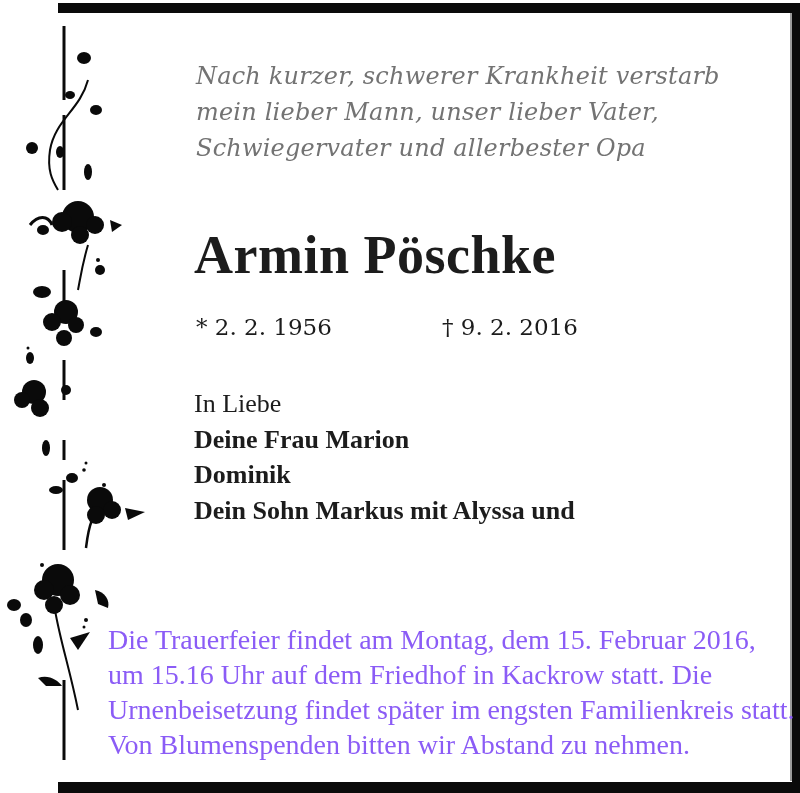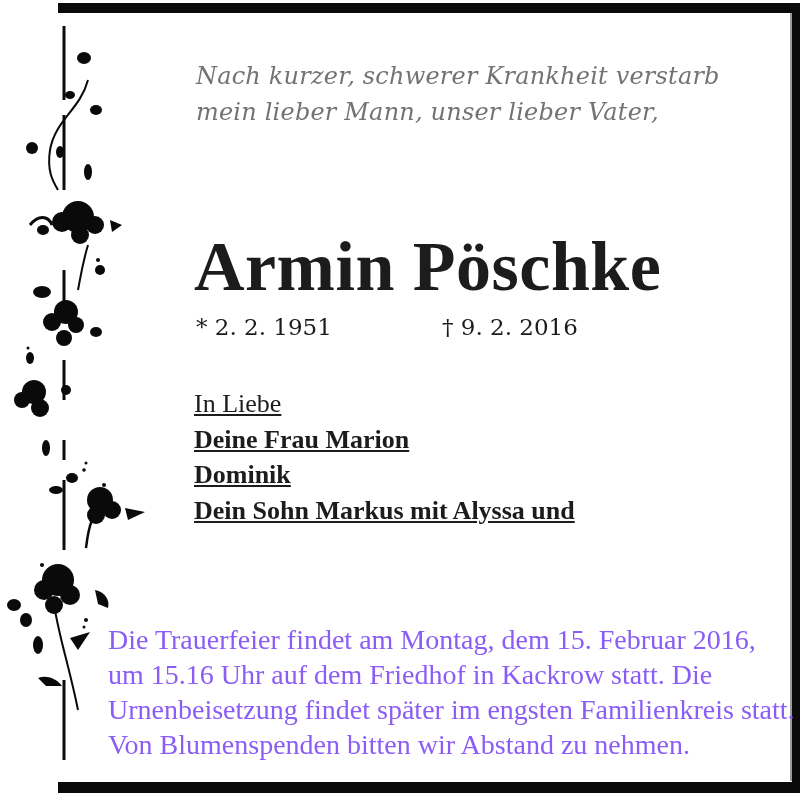--- a/index.html
+++ b/index.html
@@ -4,25 +4,25 @@
   <style>
     html, body { margin: 0; padding: 0; background: #ffffff; }
     body { width: 800px; height: 793px; position: relative; overflow: hidden; font-family: "Liberation Serif", serif; color: #1a1a1a; }
     .frame-top { position: absolute; left: 58px; top: 3px; width: 742px; height: 10px; background: #0a0a0a; }
     .frame-right { position: absolute; left: 792px; top: 3px; width: 8px; height: 790px; background: #0a0a0a; }
     .frame-right-shadow { position: absolute; left: 790px; top: 13px; width: 2px; height: 768px; background: #9a9a9a; }
     .frame-bottom { position: absolute; left: 58px; top: 782px; width: 742px; height: 11px; background: #0a0a0a; }
     .vine { position: absolute; left: 0; top: 20px; width: 160px; height: 760px; }
     .intro { position: absolute; left: 196px; top: 58px; font-style: italic; font-size: 27px; line-height: 36px; letter-spacing: 0.2px; color: #737373; font-family: "DejaVu Serif", serif; font-size: 24px; }
     .intro div { white-space: nowrap; }
-    .name { position: absolute; left: 194px; top: 213px; font-size: 70px; font-weight: bold; line-height: 84px; letter-spacing: 0.5px; color: #1c1c1c; white-space: nowrap; margin-top: 12px; }
+    .name { position: absolute; left: 194px; top: 213px; font-size: 54px; font-weight: bold; line-height: 84px; letter-spacing: 0.5px; color: #1c1c1c; white-space: nowrap; }
     .dates { position: absolute; top: 310px; font-size: 27px; line-height: 34px; color: #1c1c1c; font-family: "DejaVu Serif", serif; font-size: 23px; white-space: nowrap; }
     .birth { left: 196px; }
     .death { left: 432px; margin-left: 10px; }
-    .mourners { position: absolute; left: 194px; top: 386px; font-size: 26px; line-height: 35.5px; color: #1c1c1c; white-space: nowrap; text-decoration: underline; }
+    .mourners { position: absolute; left: 194px; top: 386px; font-size: 26px; line-height: 35.5px; color: #1c1c1c; white-space: nowrap; }
     .mourners .in-liebe { font-weight: normal; }
     .mourners .bold { font-weight: bold; }
     .details { position: absolute; left: 108px; top: 622px; font-size: 28px; line-height: 35px; color: #8b5cf6; white-space: nowrap; }
   </style>
 </head>
 <body>
 
 <div>
   <div class="frame-top"></div>
   <div class="frame-right-shadow"></div>
@@ -99,25 +99,26 @@
       <path d="M70 618 L 90 612 L 78 630 Z" stroke="none"></path>
       <path d="M38 658 C 48 654, 58 660, 62 666 L 46 666 Z" stroke="none"></path>
       <circle cx="86" cy="600" r="2" stroke="none"></circle>
       <circle cx="84" cy="607" r="1.5" stroke="none"></circle>
     </g>
   </svg>
 
   <div class="intro">
     <div>Nach kurzer, schwerer Krankheit verstarb</div>
     <div>mein lieber Mann, unser lieber Vater,</div>
+    <div>Schwiegervater und allerbester Opa</div>
   </div>
 
   <div class="name">Armin Pöschke</div>
 
-  <div class="dates birth">* 2. 2. 1951</div>
+  <div class="dates birth">* 2. 2. 1956</div>
   <div class="dates death">† 9. 2. 2016</div>
 
   <div class="mourners">
     <div class="in-liebe">In Liebe</div>
     <div class="bold">Deine Frau Marion</div>
     <div class="bold">Dominik</div>
     <div class="bold">Dein Sohn Markus mit Alyssa und</div>
   </div>
 
   <div class="details">

